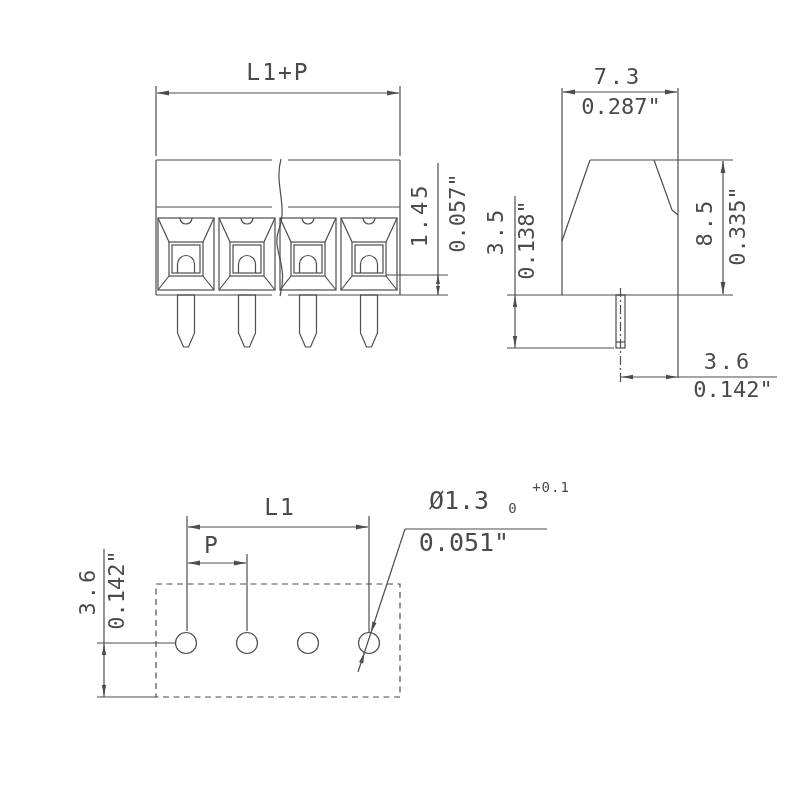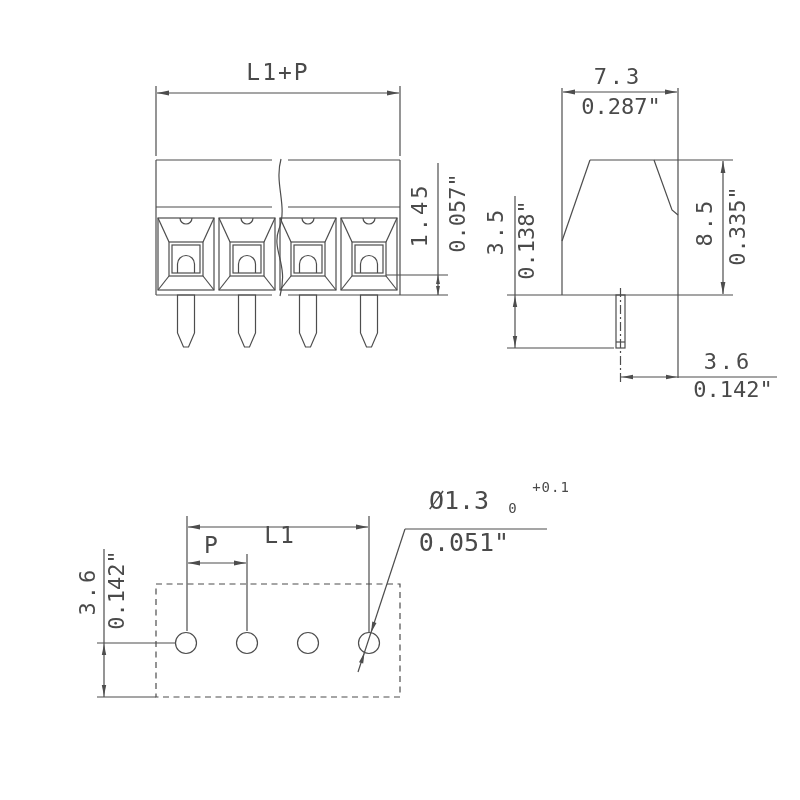--- a/index.html
+++ b/index.html
@@ -160,21 +160,21 @@
 
 <div class="lbl mm" style="left:618px;top:77px;text-align:right;">7.3</div>
 <div class="lbl" style="left:621px;top:107px;">0.287"</div>
 <div class="lbl rot mm" style="left:496px;top:231px;">3.5</div>
 <div class="lbl rot" style="left:527px;top:240px;">0.138"</div>
 <div class="lbl rot mm" style="left:705px;top:222px;">8.5</div>
 <div class="lbl rot" style="left:738px;top:226px;">0.335"</div>
 <div class="lbl mm" style="left:728px;top:362px;">3.6</div>
 <div class="lbl" style="left:733px;top:390px;">0.142"</div>
 
-<div class="lbl t23" style="left:280px;top:535px;">L1</div>
+<div class="lbl t23" style="left:280px;top:507px;">L1</div>
 <div class="lbl t23" style="left:212px;top:545px;">P</div>
 <div class="lbl rot mm" style="left:88px;top:591px;">3.6</div>
 <div class="lbl rot" style="left:117px;top:590px;">0.142"</div>
 
 <div class="lbl big" style="left:459px;top:500px;text-align:center;">Ø1.3</div>
 <div class="lbl tol" style="left:551px;top:487px;">+0.1</div>
 <div class="lbl tol" style="left:513px;top:508px;">0</div>
 <div class="lbl big" style="left:464px;top:542px;">0.051"</div>
 
 </div>

